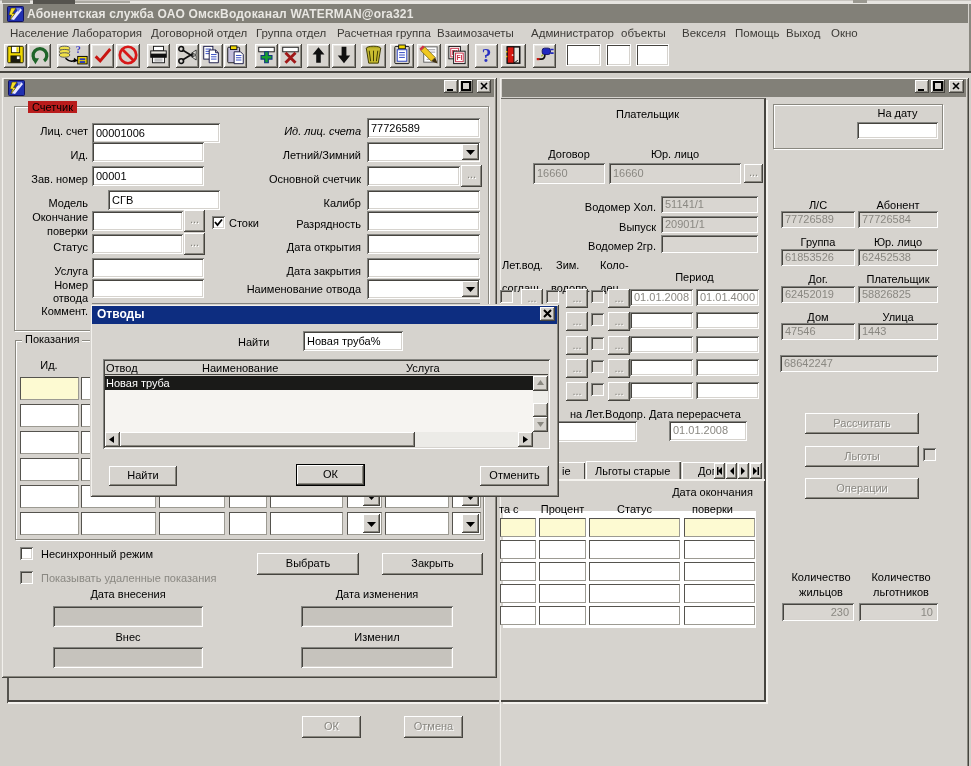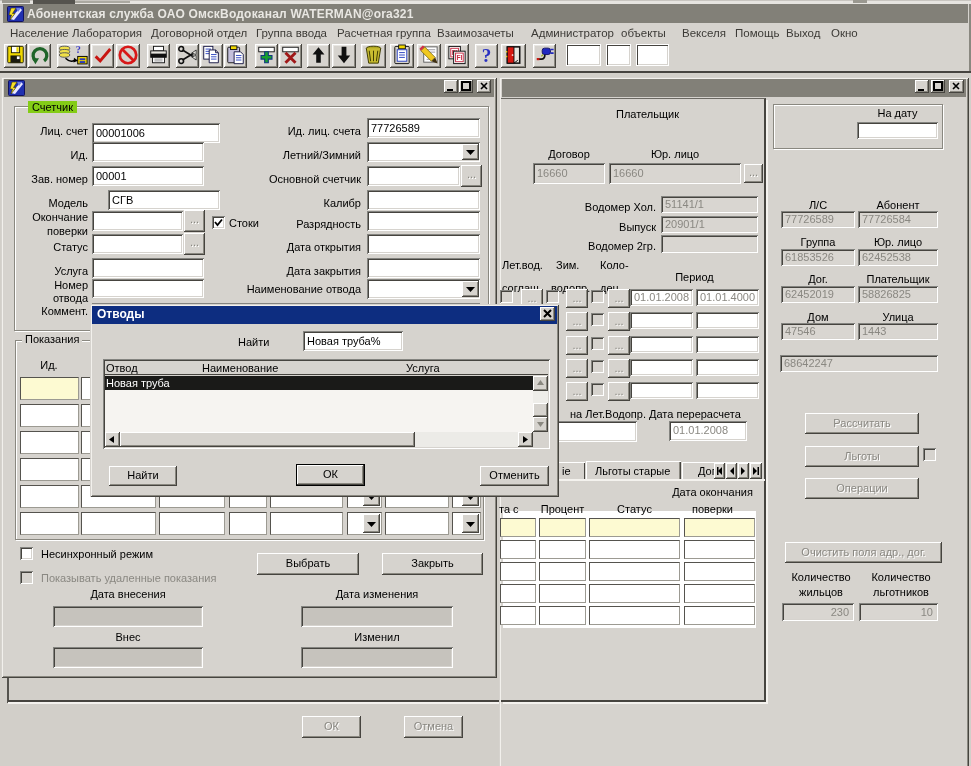--- a/index.html
+++ b/index.html
@@ -48,21 +48,21 @@
       <polygon points="4,2 9,2 5.5,7.5 8,7.5 3,14 4.5,9 2,9" fill="#f8e02a" stroke="#403800" stroke-width="0.6"></polygon>
     </svg>
 </div>
 <div class="abs" style="left:27px;top:7px;font-size:12px;font-weight:bold;color:#e9e7e3;letter-spacing:0.2px;">Абонентская служба ОАО ОмскВодоканал WATERMAN@ora321</div>
 
 <div class="abs" style="left:3px;top:23px;width:965px;height:20px;background:#d6d3ce;"></div>
 <div class="abs menu" style="left:0;top:27px;width:971px;height:14px;color:#3c3a36;font-size:11.5px;">
   <span class="abs" style="left:10px;">Население</span>
   <span class="abs" style="left:72px;">Лаборатория</span>
   <span class="abs" style="left:151px;">Договорной отдел</span>
-  <span class="abs" style="left:256px;">Группа ввода</span>
+  <span class="abs" style="left:256px;">Группа отдел</span>
   <span class="abs" style="left:337px;">Расчетная группа</span>
   <span class="abs" style="left:437px;">Взаимозачеты</span>
   <span class="abs" style="left:531px;">Администратор</span>
   <span class="abs" style="left:621px;">объекты</span>
   <span class="abs" style="left:682px;">Векселя</span>
   <span class="abs" style="left:735px;">Помощь</span>
   <span class="abs" style="left:786px;">Выход</span>
   <span class="abs" style="left:831px;">Окно</span>
 </div>
 
@@ -414,21 +414,20 @@
   <div class="abs clbl" style="left:359px;top:234px;width:80px;">Улица</div>
   <div class="abs input ro" style="left:282px;top:246px;width:74px;height:17px;padding-top:2px;">47546</div>
   <div class="abs input ro" style="left:359px;top:246px;width:80px;height:17px;padding-top:2px;">1443</div>
   <div class="abs input ro" style="left:281px;top:278px;width:158px;height:17px;padding-top:2px;">68642247</div>
 
   <div class="abs btn dbtn" style="left:306px;top:336px;width:114px;height:21px;padding-top:4px;">Рассчитать</div>
   <div class="abs btn dbtn" style="left:306px;top:369px;width:114px;height:21px;padding-top:4px;">Льготы</div>
   <div class="abs cb" style="left:424px;top:371px;width:13px;height:13px;background:#d6d3ce;"></div>
   <div class="abs btn dbtn" style="left:306px;top:401px;width:114px;height:21px;padding-top:4px;">Операции</div>
 
-  <div class="abs btn dbtn" style="left:286px;top:465px;width:157px;height:21px;padding-top:4px;">Очистить поля адр., дог.</div>
   <div class="abs clbl" style="left:284px;top:494px;width:76px;">Количество</div>
   <div class="abs clbl" style="left:284px;top:509px;width:76px;">жильцов</div>
   <div class="abs clbl" style="left:363px;top:494px;width:78px;">Количество</div>
   <div class="abs clbl" style="left:363px;top:509px;width:78px;">льготников</div>
   <div class="abs input ro" style="left:283px;top:526px;width:72px;height:18px;padding-top:3px;text-align:right;padding-right:5px;">230</div>
   <div class="abs input ro" style="left:360px;top:526px;width:79px;height:18px;padding-top:3px;text-align:right;padding-right:5px;">10</div>
 </div>
 
 <div class="abs winborder" style="left:1px;top:77px;width:496px;height:601px;" id="lwin">
   <div class="abs tbar" style="left:3px;top:2px;width:490px;height:18px;"></div>
@@ -450,26 +449,26 @@
         <rect x="3" y="2" width="8" height="8" fill="none" stroke="#000" stroke-width="2"></rect>
       </svg>
     </div>
   <div class="abs btn" style="left:476px;top:3px;width:14px;height:13px;">
       <svg width="14" height="13">
         <path d="M4 3 L10 9 M10 3 L4 9" stroke="#000" stroke-width="1.6"></path>
       </svg>
     </div>
 
   <div class="abs gb" style="left:13px;top:29px;width:475px;height:225px;"></div>
-  <div class="abs lbl" style="left:27px;top:24px;background:#84cc16;padding:0 4px;">Счетчик</div>
+  <div class="abs lbl" style="left:27px;top:24px;background:#b91c1c;padding:0 4px;">Счетчик</div>
 
   <div class="abs rlbl" style="left:0px;top:48px;width:87px;">Лиц. счет</div>
   <div class="abs input" style="left:91px;top:46px;width:128px;height:20px;">00001006</div>
   <div class="abs input" style="left:366px;top:41px;width:113px;height:20px;">77726589</div>
-  <div class="abs rlbl" style="left:200px;top:48px;width:160px;">Ид. лиц. счета</div>
+  <div class="abs rlbl" style="left:200px;top:48px;width:160px;font-style:italic;">Ид. лиц. счета</div>
 
   <div class="abs rlbl" style="left:0px;top:72px;width:87px;">Ид.</div>
   <div class="abs input" style="left:91px;top:65px;width:112px;height:20px;"></div>
   <div class="abs input" style="left:366px;top:65px;width:113px;height:20px;"></div>
   <div class="abs btn" style="left:461px;top:67px;width:17px;height:16px;">
       <svg width="17" height="16">
         <polygon points="4,6 13,6 8.5,11" fill="#000"></polygon>
       </svg>
     </div>
   <div class="abs rlbl" style="left:200px;top:72px;width:160px;">Летний/Зимний</div>

